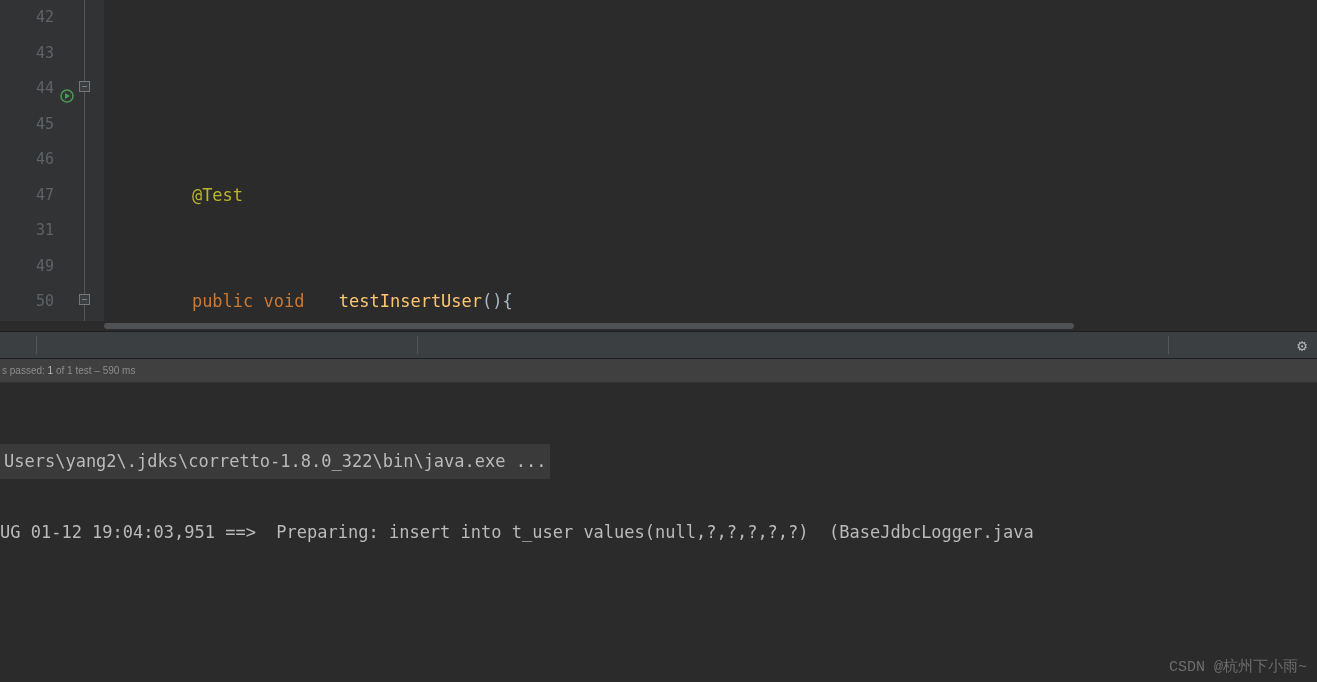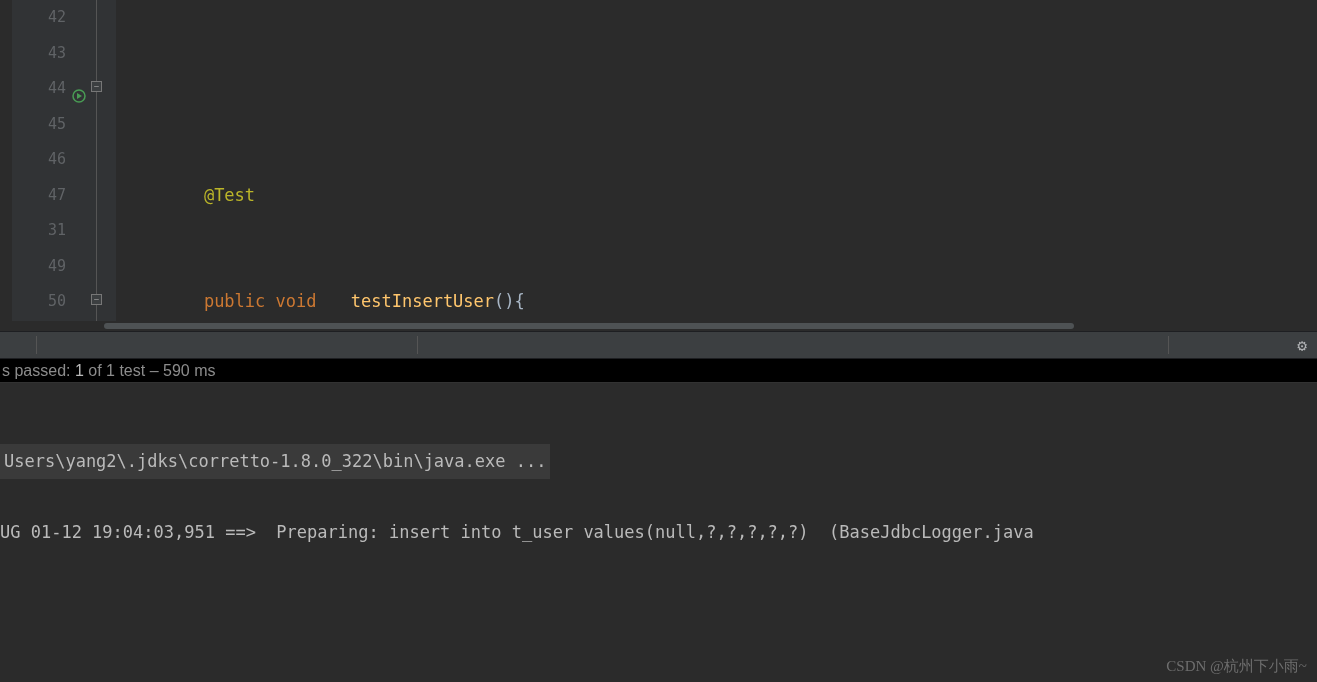--- a/index.html
+++ b/index.html
@@ -18,21 +18,20 @@
   background: #2b2b2b;
 }
 .gutter {
   width: 76px;
   background: #313335;
   color: #606366;
   text-align: right;
   padding-right: 22px;
   font-size: 15px;
   line-height: 35.5px;
-  margin-left: 12px;
 }
 .gutter-line { height: 35.5px; position: relative; }
 .run-icon {
   position: absolute;
   right: -20px;
   top: 10px;
   width: 14px;
   height: 14px;
 }
 .run-icon svg { width: 14px; height: 14px; }
@@ -101,23 +100,23 @@
   background: #555;
 }
 .tool-sep .gear {
   position: absolute;
   right: 10px;
   color: #afb1b3;
   font-size: 16px;
 }
 .test-status {
   height: 24px;
-  background: #000000;
+  background: #404040;
   color: #8c8c8c;
-  font-size: 16px;
+  font-size: 10px;
   font-family: sans-serif;
   padding-left: 2px;
   line-height: 24px;
   border-bottom: 1px solid #323232;
 }
 .test-status .hl { color: #bbb; }
 .console {
   background: #2b2b2b;
   color: #bababa;
   font-family: 'Consolas', 'Monaco', monospace;
@@ -131,21 +130,21 @@
   background: #3a3a3a;
   display: inline-block;
   padding: 0 4px;
   margin-top: 23px;
 }
 .watermark {
   position: absolute;
   right: 10px;
   bottom: 6px;
   color: #6e6e6e;
-  font-family: Liberation Serif, serif;
+  font-family: Liberation Mono, monospace;
   font-size: 15px;
 }
 </style>
 </head>
 <body>
 
 <div class="editor-area">
   <div class="gutter">
     <div class="gutter-line">42</div>
     <div class="gutter-line">43</div>

